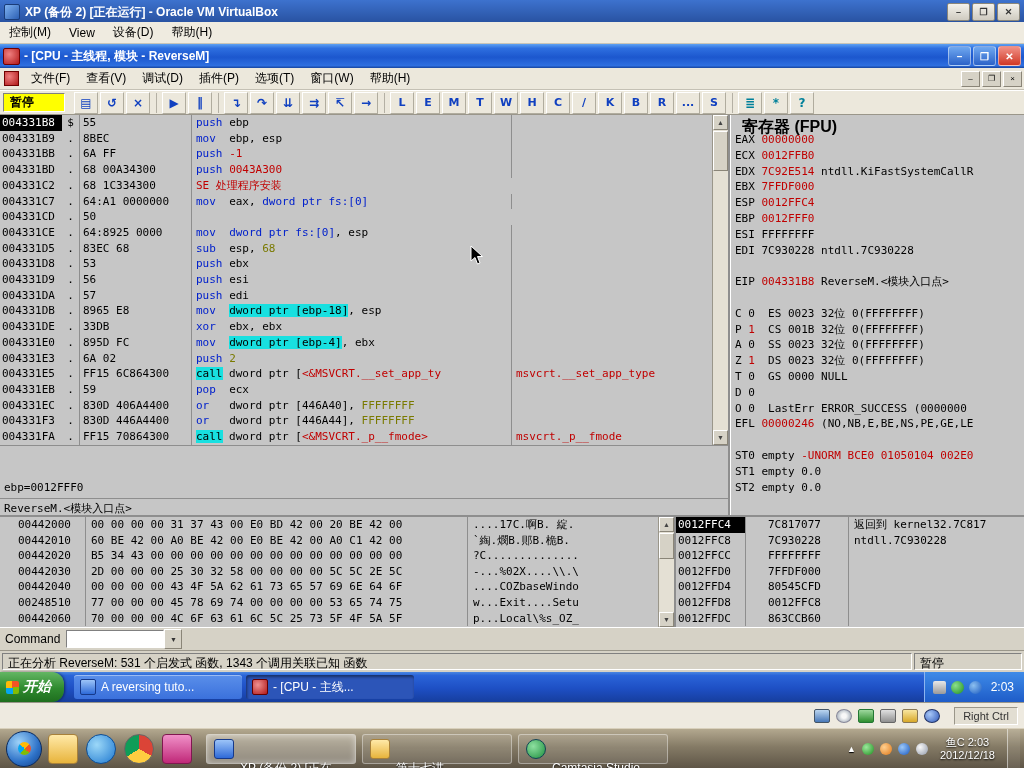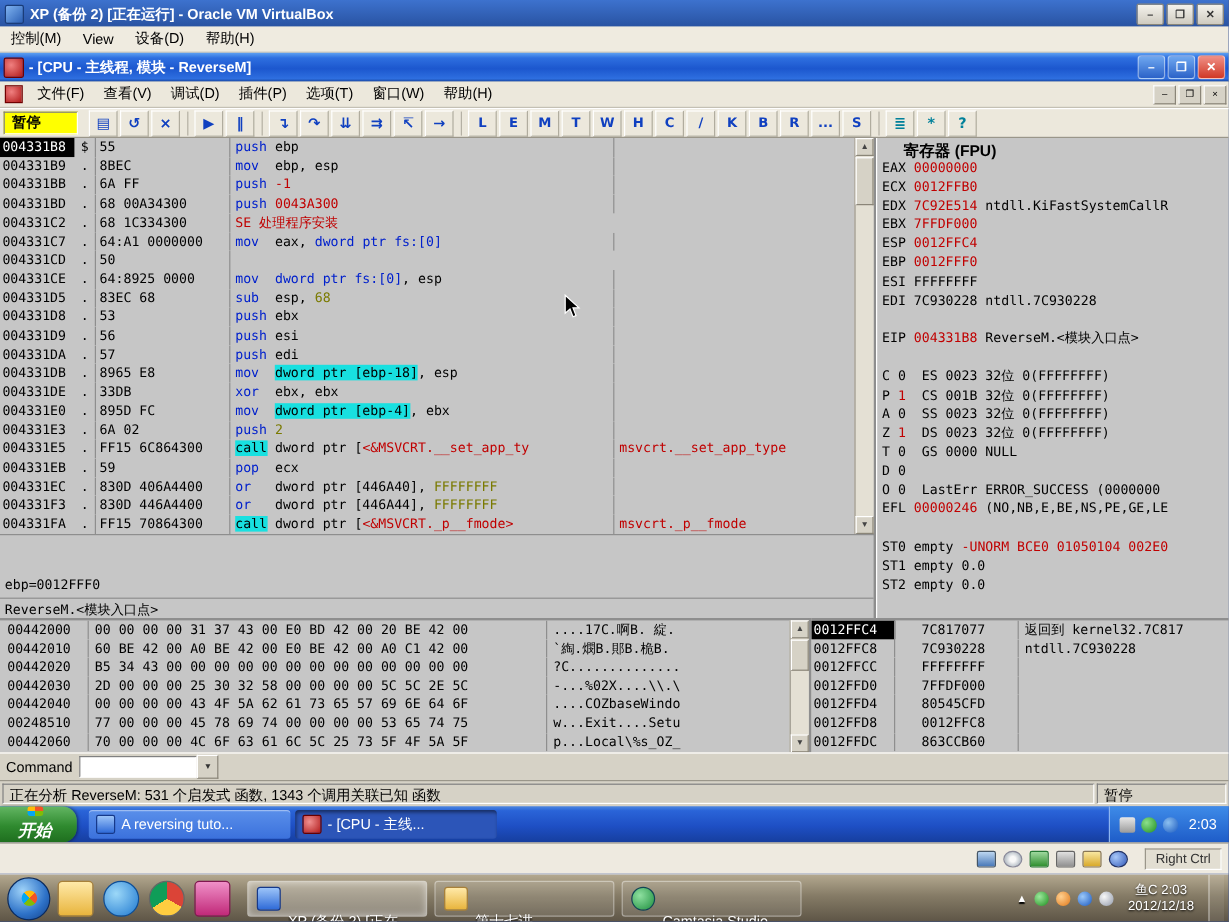--- a/index.html
+++ b/index.html
@@ -73,28 +73,28 @@
   .t-k{color:#000;} .t-b{color:#0020CC;} .t-r{color:#C00000;} .t-o{color:#7A7A00;}
   .t-hl,.t-cb{background:#18E0E0;color:#000;}
   .info-pane{width:730px;height:70px;background:#C6C6C6;border-top:1px solid #8E8E8E;
     border-right:2px solid #8E8E8E;position:relative;box-sizing:border-box;
     font-family:"DejaVu Sans Mono",monospace;font-size:11px;}
   .info-line1{padding:3px 4px;margin-top:32px;}
   .info-entry{position:absolute;left:0;right:0;bottom:0;height:17px;border-top:1px solid #8E8E8E;
     padding:2px 4px;box-sizing:border-box;}
   .regs-pane{width:294px;height:400px;background:#C6C6C6;border-left:1px solid #fff;
     box-sizing:border-box;overflow:hidden;}
-  .reg-title{font-weight:bold;font-size:13px;padding:2px 22px;height:17px;box-sizing:border-box;}
+  .reg-title{font-weight:bold;font-size:16px;padding:2px 11px;height:17px;box-sizing:border-box;}
   .reg-line{height:15.8px;line-height:15.8px;font-family:"DejaVu Sans Mono",monospace;
     font-size:11px;white-space:pre;padding-left:4px;overflow:hidden;}
   
   .o-bottom{position:absolute;left:0;top:471px;width:100%;height:112px;display:flex;}
   .dump-pane{width:676px;height:112px;background:#C6C6C6;position:relative;
     border-top:2px solid #8E8E8E;border-right:2px solid #8E8E8E;box-sizing:border-box;}
-  .dump-rows{position:absolute;left:4px;top:0;width:658px;height:110px;overflow:hidden;}
+  .dump-rows{position:absolute;left:16px;top:0;width:658px;height:110px;overflow:hidden;}
   .dump-row,.stk-row{display:flex;height:15.6px;line-height:15.4px;
     font-family:"DejaVu Sans Mono",monospace;font-size:11px;white-space:pre;overflow:hidden;}
   .du-addr{width:70px;padding-left:2px;border-right:1px solid #8E8E8E;box-sizing:border-box;}
   .du-hex{width:382px;padding-left:5px;border-right:1px solid #8E8E8E;box-sizing:border-box;overflow:hidden;}
   .du-ascii{flex:1;padding-left:5px;overflow:hidden;}
   .stack-pane{flex:1;height:112px;background:#C6C6C6;border-top:2px solid #8E8E8E;
     box-sizing:border-box;overflow:hidden;}
   .st-addr{width:70px;padding-left:2px;border-right:1px solid #8E8E8E;box-sizing:border-box;}
   .st-addr.sel{background:#000;color:#fff;}
   .st-val{width:103px;padding-left:22px;border-right:1px solid #8E8E8E;box-sizing:border-box;}
@@ -123,21 +123,21 @@
   .status-seg{flex:1;border:1px solid;border-color:#808080 #fff #fff #808080;
     font-size:12px;color:#000;padding:1px 5px;overflow:hidden;white-space:nowrap;}
   .status-seg.right{flex:0 0 96px;margin-left:2px;}
   
   .xp-bar{position:absolute;left:0;top:672px;width:1024px;height:30px;
     background:linear-gradient(180deg,#4A86E0 0%,#2A64D8 12%,#1E4FC4 55%,#163E9E 100%);
     display:flex;align-items:center;}
   .xp-start{width:64px;height:30px;border-radius:0 12px 12px 0;display:flex;align-items:center;
     gap:4px;padding:0 12px 0 6px;box-sizing:border-box;color:#fff;font-weight:bold;font-size:14px;
     font-style:italic;background:linear-gradient(180deg,#63B663,#2F8A2F 55%,#1E6E1E);
-    box-shadow:1px 0 3px rgba(0,0,0,.5);flex-direction:column;}
+    box-shadow:1px 0 3px rgba(0,0,0,.5);}
   .xp-flag,.orb-flag{width:13px;height:13px;border-radius:2px;
     background:conic-gradient(#F35325 0 25%,#81BC06 25% 50%,#05A6F0 50% 75%,#FFBA08 75%);}
   .xp-tasks{display:flex;align-items:center;margin-left:10px;flex:1;gap:4px;}
   .xp-task{width:168px;height:24px;border-radius:3px;display:flex;align-items:center;gap:5px;
     padding:0 6px;box-sizing:border-box;color:#fff;font-size:12px;
     background:linear-gradient(#5A8FEA,#3B71DC);box-shadow:inset 0 1px 0 rgba(255,255,255,.4);}
   .xp-task.active{background:#2C55B8;box-shadow:inset 1px 2px 3px rgba(0,0,0,.45);}
   .xp-task-ico{width:14px;height:14px;border-radius:2px;flex:0 0 14px;}
   .xp-task-ico.ic0{background:linear-gradient(#9CC4F8,#2E6AD8);border:1px solid #16398A;}
   .xp-task-ico.ic1{background:radial-gradient(circle at 35% 35%,#F09090,#B01818);border:1px solid #600;}

